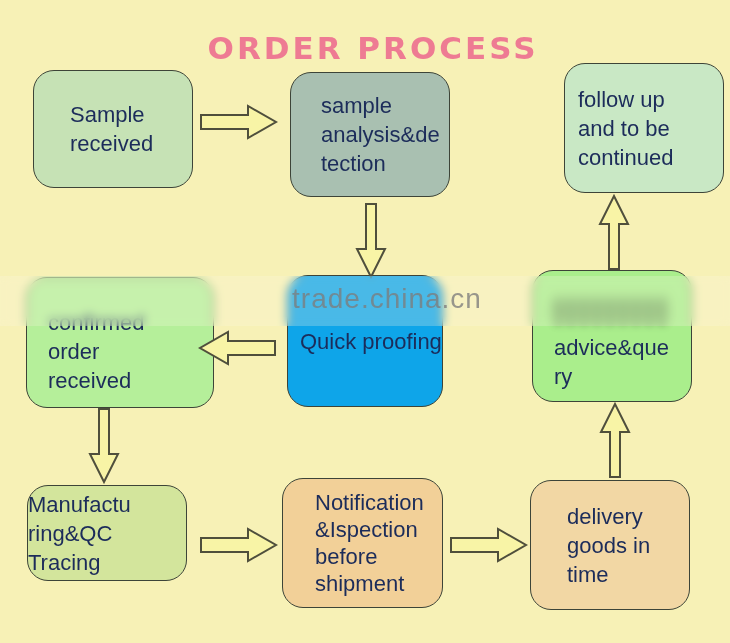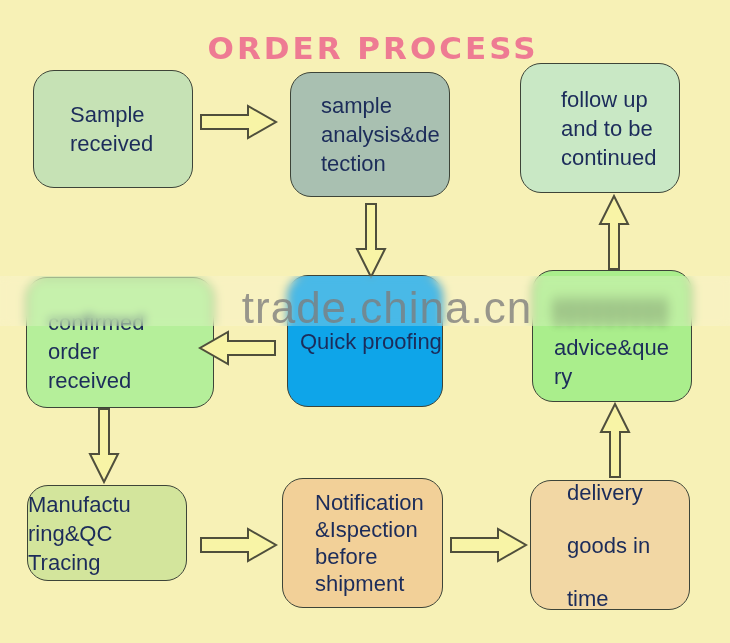--- a/index.html
+++ b/index.html
@@ -25,31 +25,31 @@
     box-sizing:border-box;
     display:flex;flex-direction:column;justify-content:center;
     color:#1c2c5a;
     font-size:22px;line-height:29px;
     z-index:2;
   }
   .box .line{display:block;}
   
   .b1{left:33px;top:70px;width:160px;height:118px;background:#c6e2b5;padding-left:36px;}
   .b2{left:290px;top:72px;width:160px;height:125px;background:#a9c0b1;padding-left:30px;}
-  .b3{left:520px;top:63px;width:160px;height:130px;background:#c9e8c5;padding-left:40px;}
+  .b3{left:564px;top:63px;width:160px;height:130px;background:#c9e8c5;padding-left:13px;}
   
   .b4{left:26px;top:277px;width:188px;height:131px;background:#b5ef9a;padding-left:21px;
       justify-content:flex-end;padding-bottom:12px;}
   .b5{left:287px;top:275px;width:156px;height:132px;background:#0ea5e9;padding-left:12px;}
   .b6{left:532px;top:270px;width:160px;height:132px;background:#aaee8c;padding-left:21px;
       justify-content:flex-end;padding-bottom:10px;}
   
   .b7{left:27px;top:485px;width:160px;height:96px;background:#d3e59c;}
   .b8{left:282px;top:478px;width:161px;height:130px;background:#f2d098;padding-left:32px;line-height:27px;}
-  .b9{left:530px;top:480px;width:160px;height:130px;background:#f2d7a4;padding-left:36px;gap:24px;}
+  .b9{left:530px;top:480px;width:160px;height:130px;background:#f2d7a4;padding-left:36px;}
 
   .arrow{position:absolute;z-index:2;}
   .arrow svg{display:block;}
   .arrow polygon{fill:#f8f4a6;stroke:#4f4f3c;stroke-width:2;stroke-linejoin:miter;}
   .ar1{left:200px;top:104px;}
   .ar2{left:355px;top:203px;}
   .ar3{left:198px;top:330px;}
   .ar4{left:88px;top:408px;}
   .ar5{left:200px;top:527px;}
   .ar6{left:450px;top:527px;}
@@ -69,21 +69,21 @@
   .blur-band{
     position:absolute;left:0;top:276px;width:730px;height:50px;
     backdrop-filter:blur(5px);
     -webkit-backdrop-filter:blur(5px);
     background:rgba(250,247,228,0.25);
     z-index:5;
   }
   .watermark{
     position:absolute;top:283px;left:50%;
     transform:translateX(calc(-50% + 22px));
-    font-size:44px;letter-spacing:1px;
+    font-size:28px;letter-spacing:1px;
     color:rgba(124,124,124,0.78);
     z-index:6;white-space:nowrap;
   }
 </style>
 </head>
 <body>
 
 <div class="canvas">
 
   <h1 class="title">ORDER PROCESS</h1>

